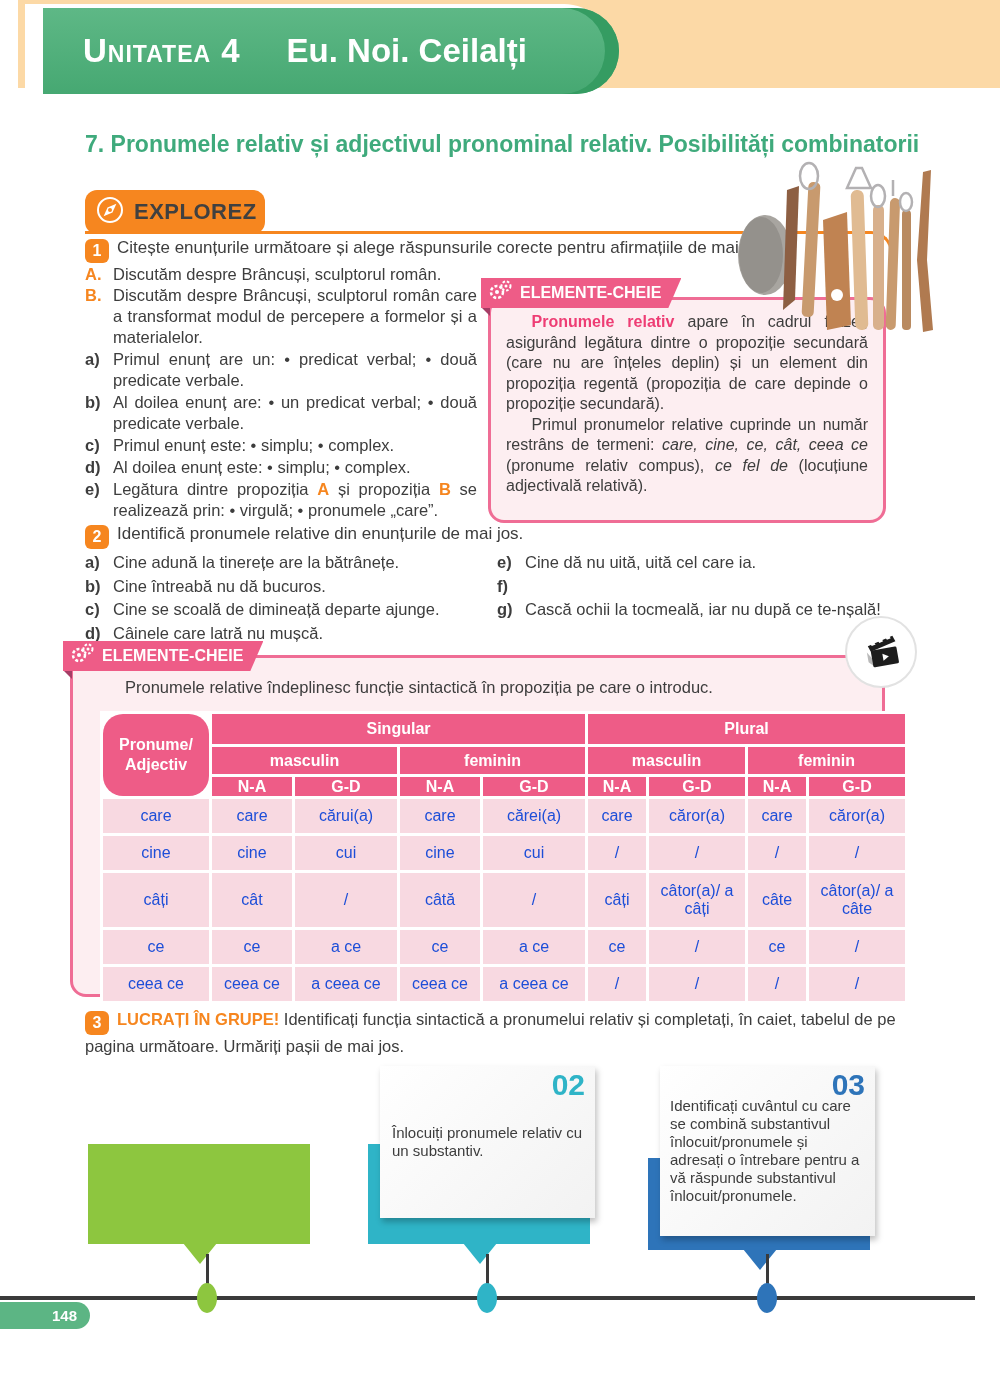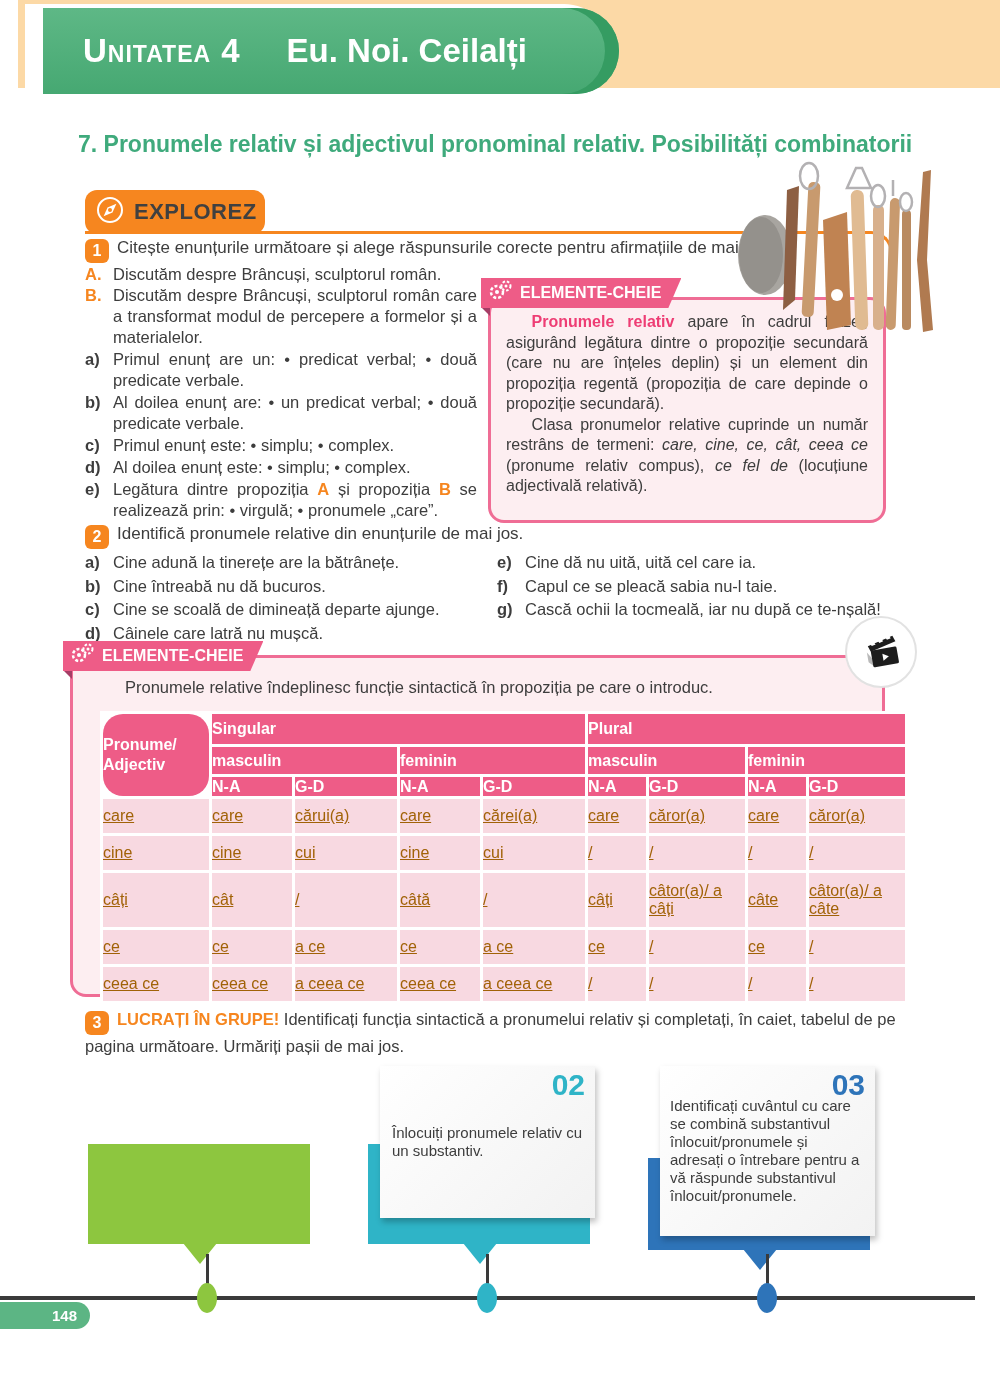--- a/index.html
+++ b/index.html
@@ -9,21 +9,21 @@
 
   
   .peach-band { position:absolute; left:18px; top:0; right:0; height:88px; background:#fcd9a6; }
   .banner-cap { position:absolute; left:25px; top:4px; width:586px; height:94px; background:#ffffff; border-radius:0 47px 47px 0; }
   .unit-banner { position:absolute; left:25px; top:8px; width:576px; height:86px;
     background:linear-gradient(180deg,#5eb886,#46a872); border-radius:0 43px 43px 0;
     box-shadow:inset -14px 0 0 #359c62; display:flex; align-items:center; padding-left:40px; gap:46px;margin-left:18px; }
   .unit-label { color:#fff; font-weight:bold; font-size:33px; font-variant:small-caps; letter-spacing:1px; }
   .unit-title { color:#fff; font-weight:bold; font-size:33px; }
 
-  .lesson-title { position:absolute; left:78px; top:131px; width:860px; color:#3faa7c; font-size:23px; font-weight:bold; }
+  .lesson-title { position:absolute; left:85px; top:131px; width:860px; color:#3faa7c; font-size:23px; font-weight:bold; }
 
   
   .orange-hook { position:absolute; left:85px; top:231px; width:808px; height:36px;
     border-top:3px solid #f6861f; border-right:3px solid #f6861f; border-top-right-radius:22px; }
   .explorez { position:absolute; left:85px; top:190px; width:180px; height:44px; background:#f6861f;
     border-radius:12px; display:flex; align-items:center; padding-left:10px; gap:9px; z-index:3; }
   .explorez-label { color:#404040; font-weight:bold; font-size:22px; letter-spacing:.5px; }
 
   
   .tools { position:absolute; left:735px; top:160px; width:205px; height:175px; z-index:2; }
@@ -60,23 +60,23 @@
   .ex2 .opt-row, .ex2-left .opt-row, .ex2-right .opt-row { font-size:16.5px; line-height:22.5px; }
 
   .kb2 { left:70px; top:655px; width:815px; height:342px; padding:20px 0 0 27px; }
   .kb2-intro { font-size:16.5px; margin-left:25px; }
   .clapper-circle { position:absolute; left:845px; top:616px; width:72px; height:72px; border-radius:50%;
     background:#fff; border:2px solid #e2e2e2; z-index:5; display:flex; align-items:center; justify-content:center; }
 
   
   table.decl { border-collapse:separate; border-spacing:3px; table-layout:fixed; width:781px;
     margin-top:14px; background:#fff; }
-  table.decl td { vertical-align:middle; font-size:16px; }
+  table.decl td { text-align:center; vertical-align:middle; font-size:16px; }
   td.h { background:#ee5c87; color:#fff; font-weight:bold; }
-  td.c { background:#f8d9e1; color:#a16207;text-decoration:underline; }
+  td.c { background:#f8d9e1; color:#1d4ed8; }
   .rh1 { height:30px; } .rh2 { height:27px; } .rh3 { height:19px; }
   .br { height:34px; } .br-tall { height:54px; }
   .pre { white-space:pre-line; line-height:20px;border-radius:20px; }
 
   
   .ex3 { position:absolute; left:85px; top:1008px; width:845px; font-size:16.5px; line-height:23px; }
 
   
   .steps { position:absolute; left:88px; top:1066px; width:824px; height:200px; }
   .step { position:absolute; width:232px; height:200px; }
@@ -192,21 +192,21 @@
         <circle cx="8" cy="13" r="6" fill="none" stroke="#fff" stroke-width="2.5" stroke-dasharray="3 2"></circle>
         <circle cx="8" cy="13" r="2" fill="#fff"></circle>
         <circle cx="17" cy="7" r="4.5" fill="none" stroke="#fff" stroke-width="2" stroke-dasharray="2.5 1.8"></circle>
         <circle cx="17" cy="7" r="1.5" fill="#fff"></circle>
       </svg>
     </span>
     <span>ELEMENTE-CHEIE</span>
   </div>
   <div class="keybox kb1">
     <p><span class="pink-bold">Pronumele relativ</span><span> apare în cadrul frazei, asigurând legătura dintre o propoziție secundară (care nu are înțeles deplin) și un element din propoziția regentă (propoziția de care depinde o propoziție secundară).</span></p>
-    <p><span>Clasa pronumelor relative cuprinde un număr restrâns de termeni: </span><span class="it">care, cine, ce, cât, ceea ce</span><span> (pronume relativ compus), </span><span class="it">ce fel de</span><span> (locuțiune adjectivală relativă).</span></p>
+    <p><span>Primul pronumelor relative cuprinde un număr restrâns de termeni: </span><span class="it">care, cine, ce, cât, ceea ce</span><span> (pronume relativ compus), </span><span class="it">ce fel de</span><span> (locuțiune adjectivală relativă).</span></p>
   </div>
 
   <div class="ex2">
     <span class="badge">2</span><span class="ex-prompt">Identifică pronumele relative din enunțurile de mai jos.</span>
   </div>
   <div class="ex2-left">
     <div class="opt-row">
         <span class="item-label">a)</span>
         <span>Cine adună la tinerețe are la bătrânețe.</span>
       </div>
@@ -223,21 +223,20 @@
         <span>Câinele care latră nu mușcă.</span>
       </div>
   </div>
   <div class="ex2-right">
     <div class="opt-row">
         <span class="item-label">e)</span>
         <span>Cine dă nu uită, uită cel care ia.</span>
       </div>
     <div class="opt-row">
         <span class="item-label">f)</span>
-        <span>Capul ce se pleacă sabia nu-l taie.</span>
       </div>
     <div class="opt-row">
         <span class="item-label">g)</span>
         <span>Cască ochii la tocmeală, iar nu după ce te-nșală!</span>
       </div>
   </div>
 
   <div class="ribbon-fold" style="left:63px; top:670px;"></div>
   <div class="ribbon" style="left:63px; top:641px;">
     <span>

